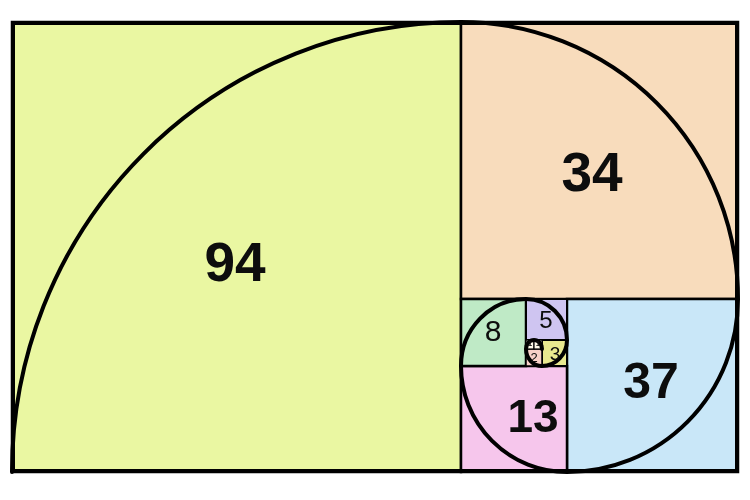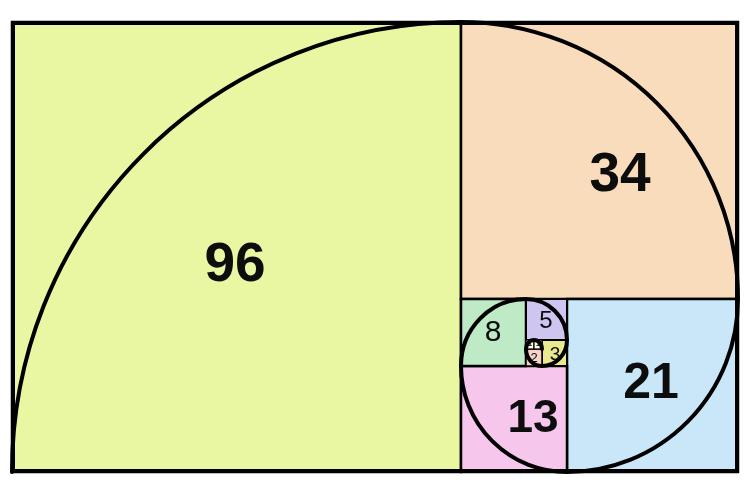--- a/index.html
+++ b/index.html
@@ -22,21 +22,21 @@
   }
   .lbl {
     position: absolute;
     transform: translate(-50%, -50%);
     color: #0d0d0d;
     line-height: 1;
     white-space: nowrap;
     user-select: none;
   }
   .lbl-55 { left: 235px; top: 262px; font-size: 55px; font-weight: 700; }
-  .lbl-34 { left: 620px; top: 172px; font-size: 55px; font-weight: 700; }
+  .lbl-34 { left: 592px; top: 172px; font-size: 55px; font-weight: 700; }
   .lbl-21 { left: 651px; top: 381px; font-size: 50px; font-weight: 700; }
   .lbl-13 { left: 513px; top: 416px; font-size: 46px; font-weight: 700; margin-left: 20px; }
   .lbl-8  { left: 493px; top: 331px; font-size: 30px; font-weight: 400; }
   .lbl-5  { left: 546px; top: 320px; font-size: 24px; font-weight: 400; }
   .lbl-3  { left: 555px; top: 353px; font-size: 19px; font-weight: 400; }
   .lbl-2  { left: 534px; top: 357px; font-size: 13px; font-weight: 400; }
   .lbl-1a { left: 530px; top: 344px; font-size: 8px;  font-weight: 700; }
   .lbl-1b { left: 538px; top: 344px; font-size: 8px;  font-weight: 700; }
 </style>
 </head>
@@ -64,23 +64,23 @@
              A 171 173 0 0 1 567 472
              A 106 106 0 0 1 461 366
              A 65 67 0 0 1 526 299
              A 41 41 0 0 1 567 340
              A 25 26 0 0 1 542 366
              A 16 17 0 0 1 526 349
              A 8 9 0 0 1 534 340
              A 8 9 0 0 1 542 349" fill="none" stroke="#000" stroke-width="4" stroke-linecap="round"></path>
   </svg>
 
-  <div class="lbl lbl-55">96</div>
+  <div class="lbl lbl-55">94</div>
   <div class="lbl lbl-34">34</div>
-  <div class="lbl lbl-21">21</div>
+  <div class="lbl lbl-21">37</div>
   <div class="lbl lbl-13">13</div>
   <div class="lbl lbl-8">8</div>
   <div class="lbl lbl-5">5</div>
   <div class="lbl lbl-3">3</div>
   <div class="lbl lbl-2">2</div>
   <div class="lbl lbl-1a">1</div>
   <div class="lbl lbl-1b">1</div>
 </div>
 
 </body></html>

